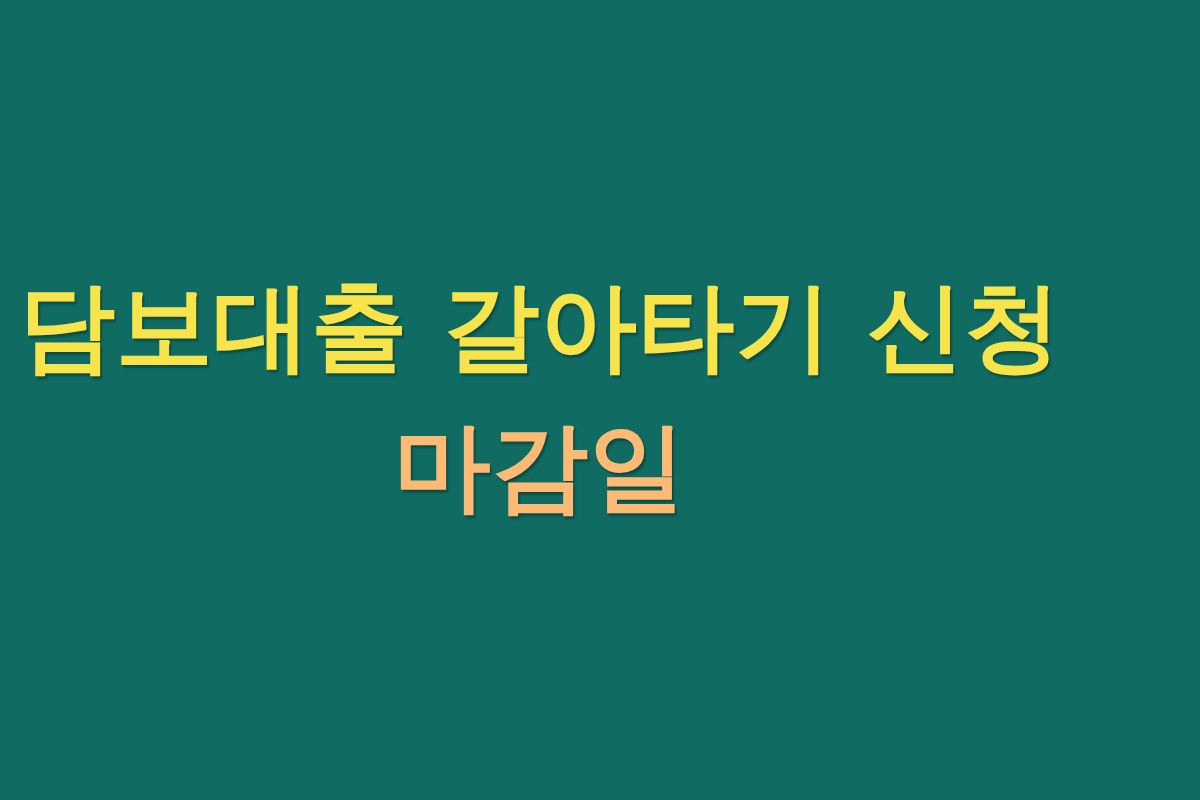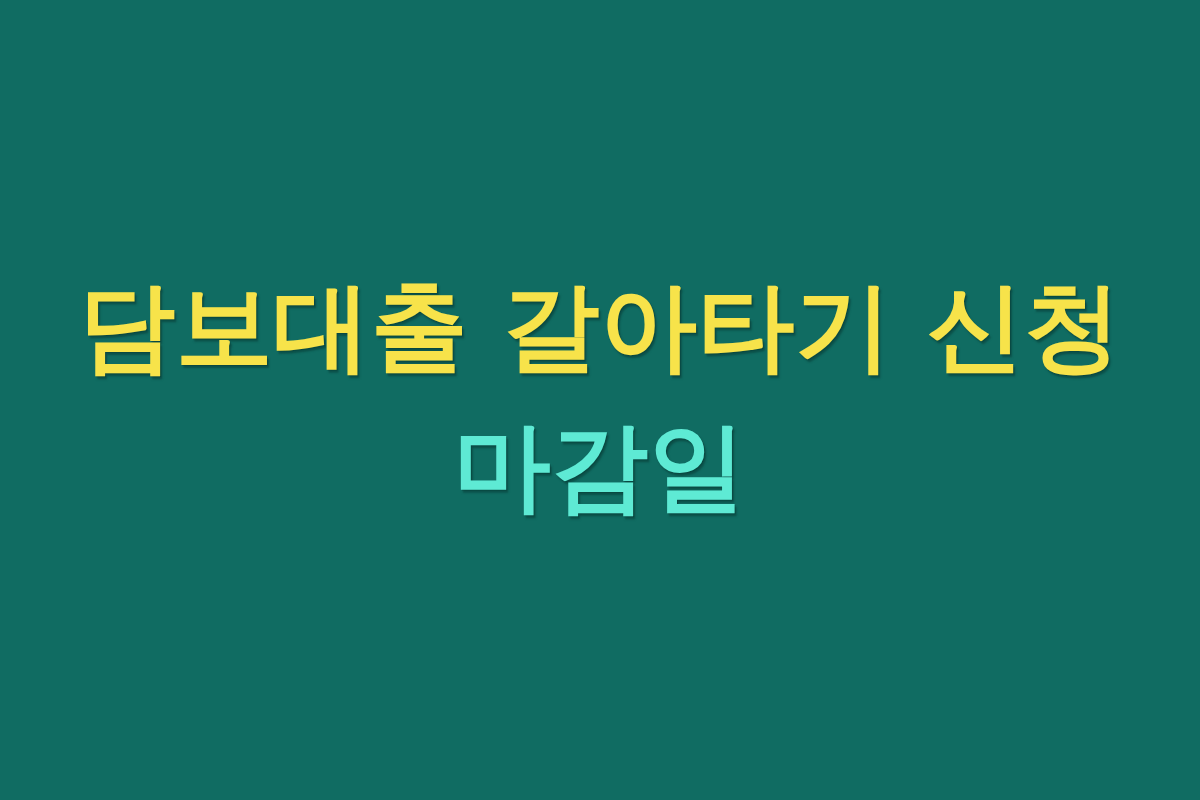--- a/index.html
+++ b/index.html
@@ -17,21 +17,20 @@
 
   
   #thumbnail-card {
     position: relative;
     box-sizing: border-box;
     width: 1200px;
     height: 800px;
     background: #106C62;
     display: flex;
     align-items: center;
-    justify-content: center;
     overflow: hidden;
   }
 
   
   #headline-block {
     position: relative;
     width: 1080px;
     margin: 0;
     padding: 0;
     text-align: center;
@@ -60,17 +59,17 @@
 </style>
 </head>
 <body>
 
 <div id="thumbnail-card" style="background: rgb(16, 108, 98);">
 
   <div id="headline-block">
 
     <span id="headline-line-1" class="headline-line" style="color: rgb(247, 227, 74);">담보대출 갈아타기 신청</span>
 
-    <span id="headline-line-2" class="headline-line" style="color: #5eead4;">마감일</span>
+    <span id="headline-line-2" class="headline-line" style="color: #fdba74;">마감일</span>
 
   </div>
 
 </div>
 
 </body></html>

